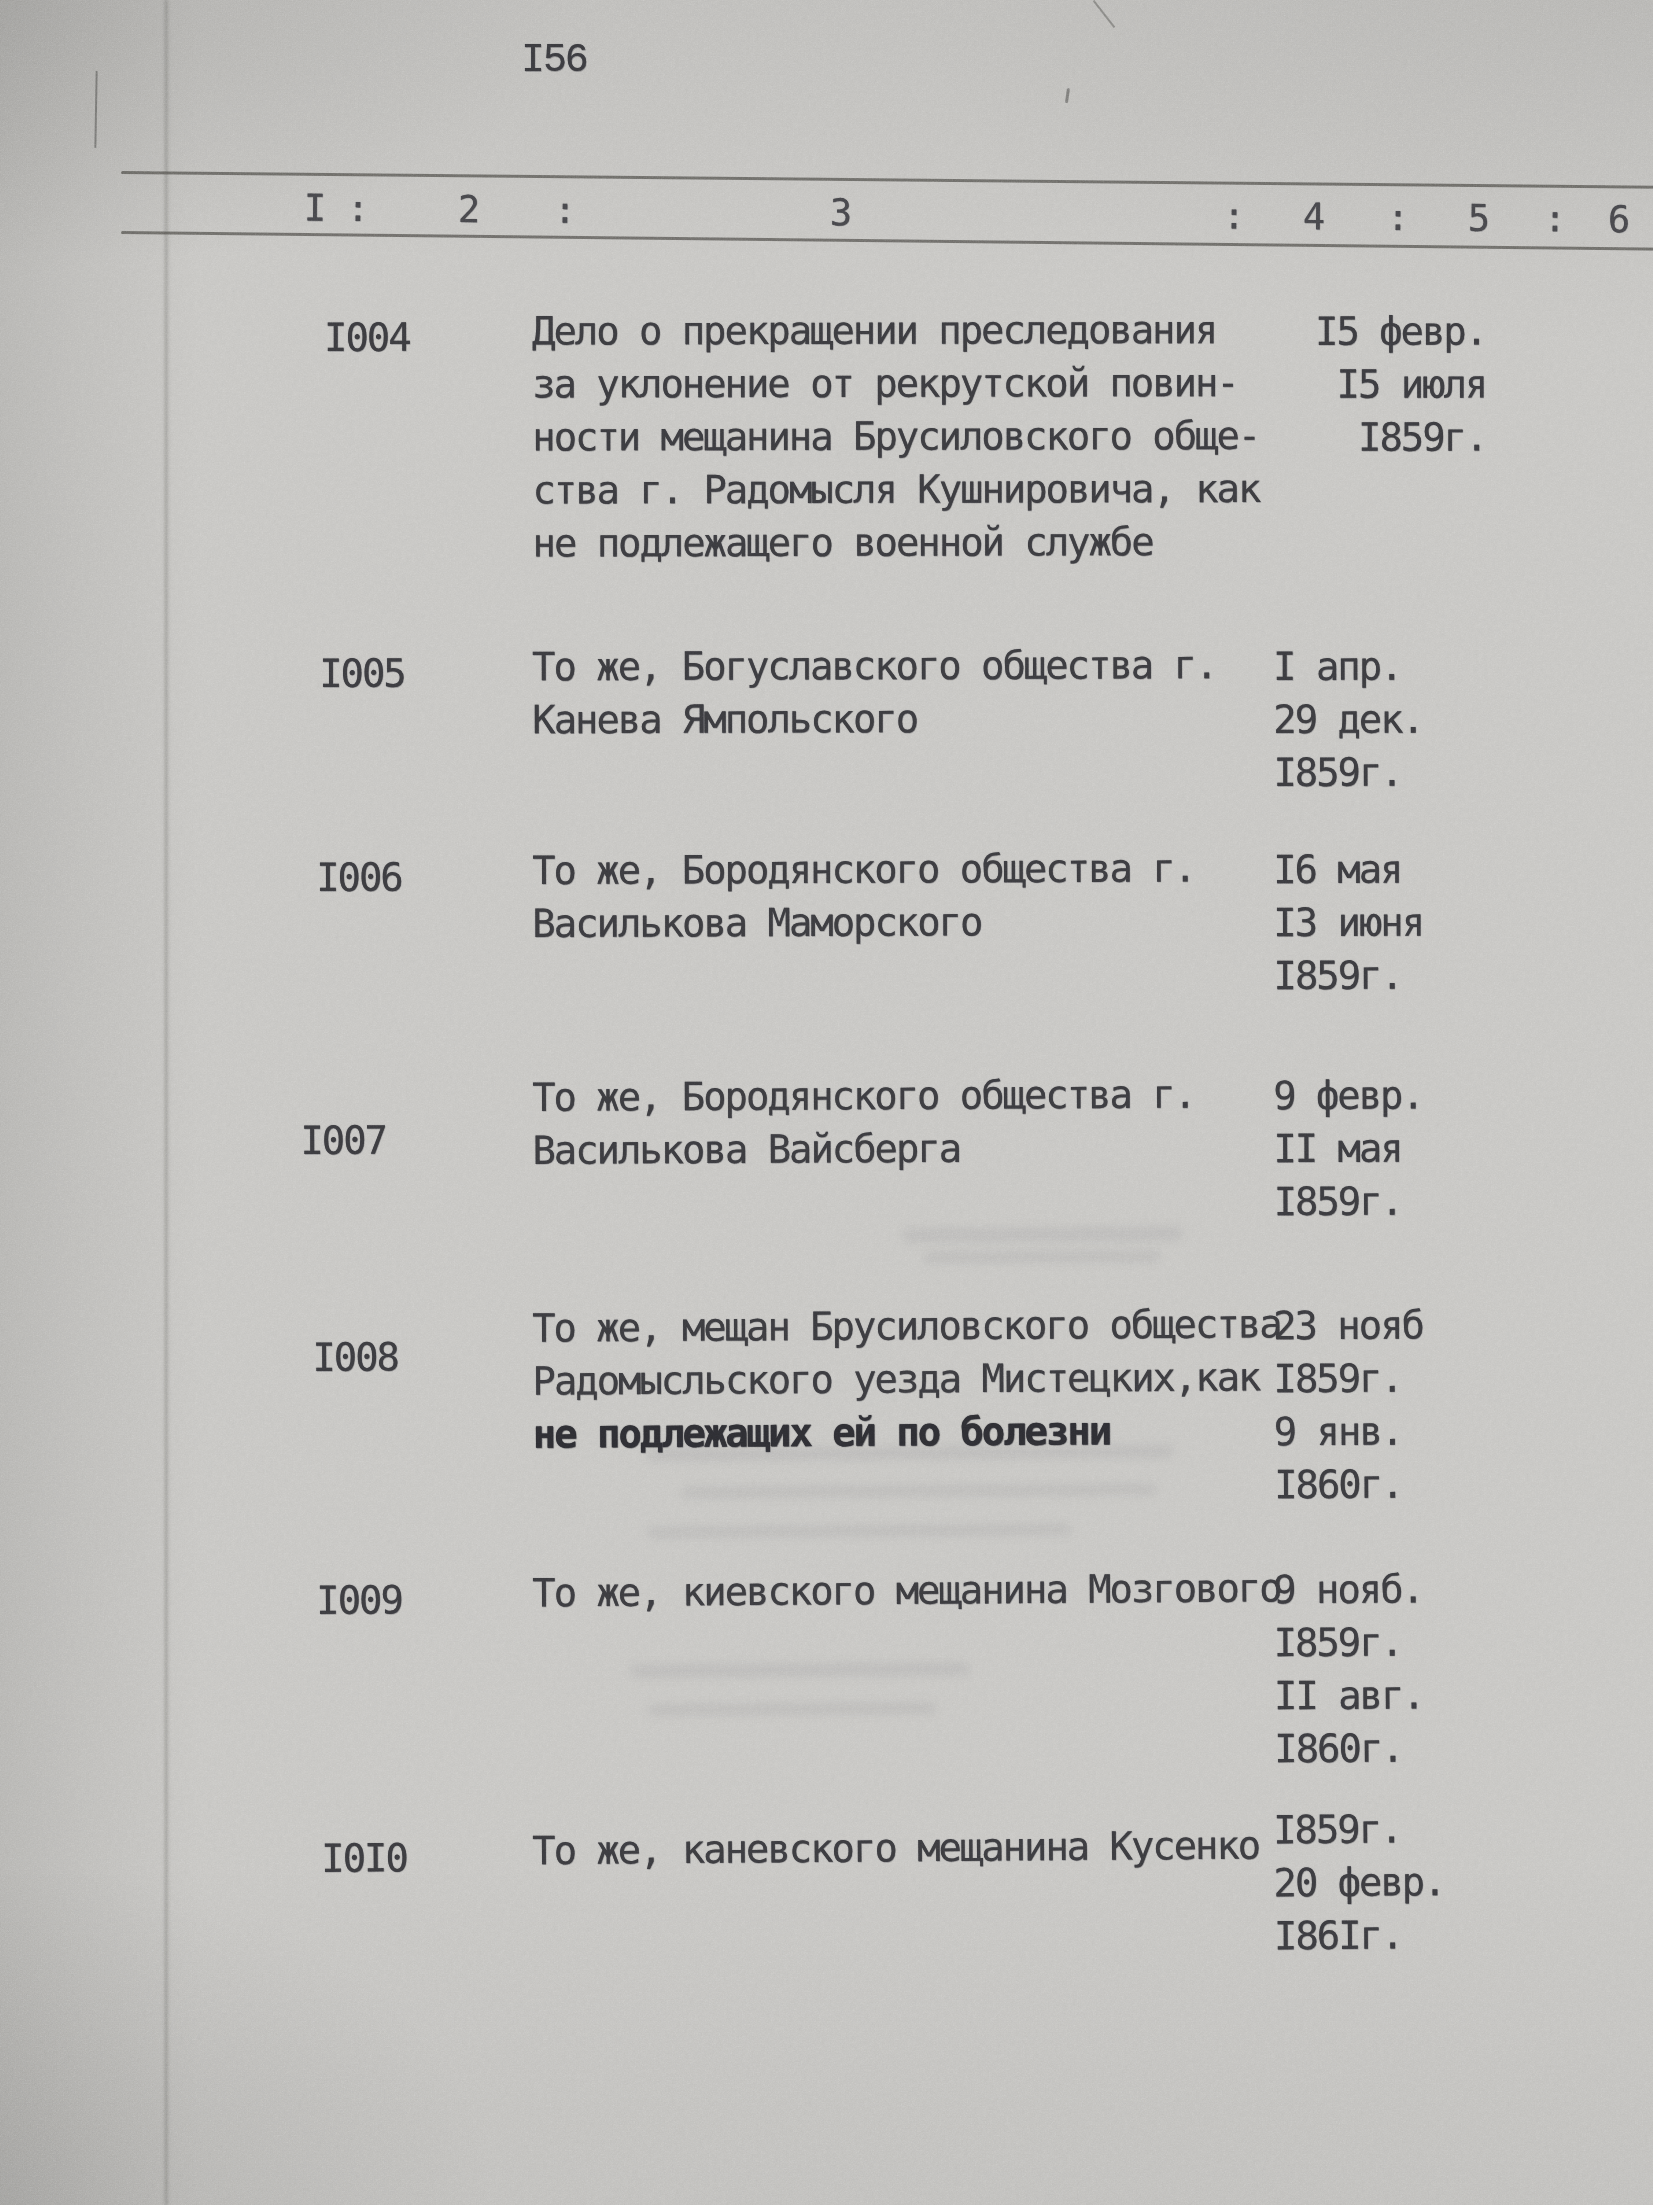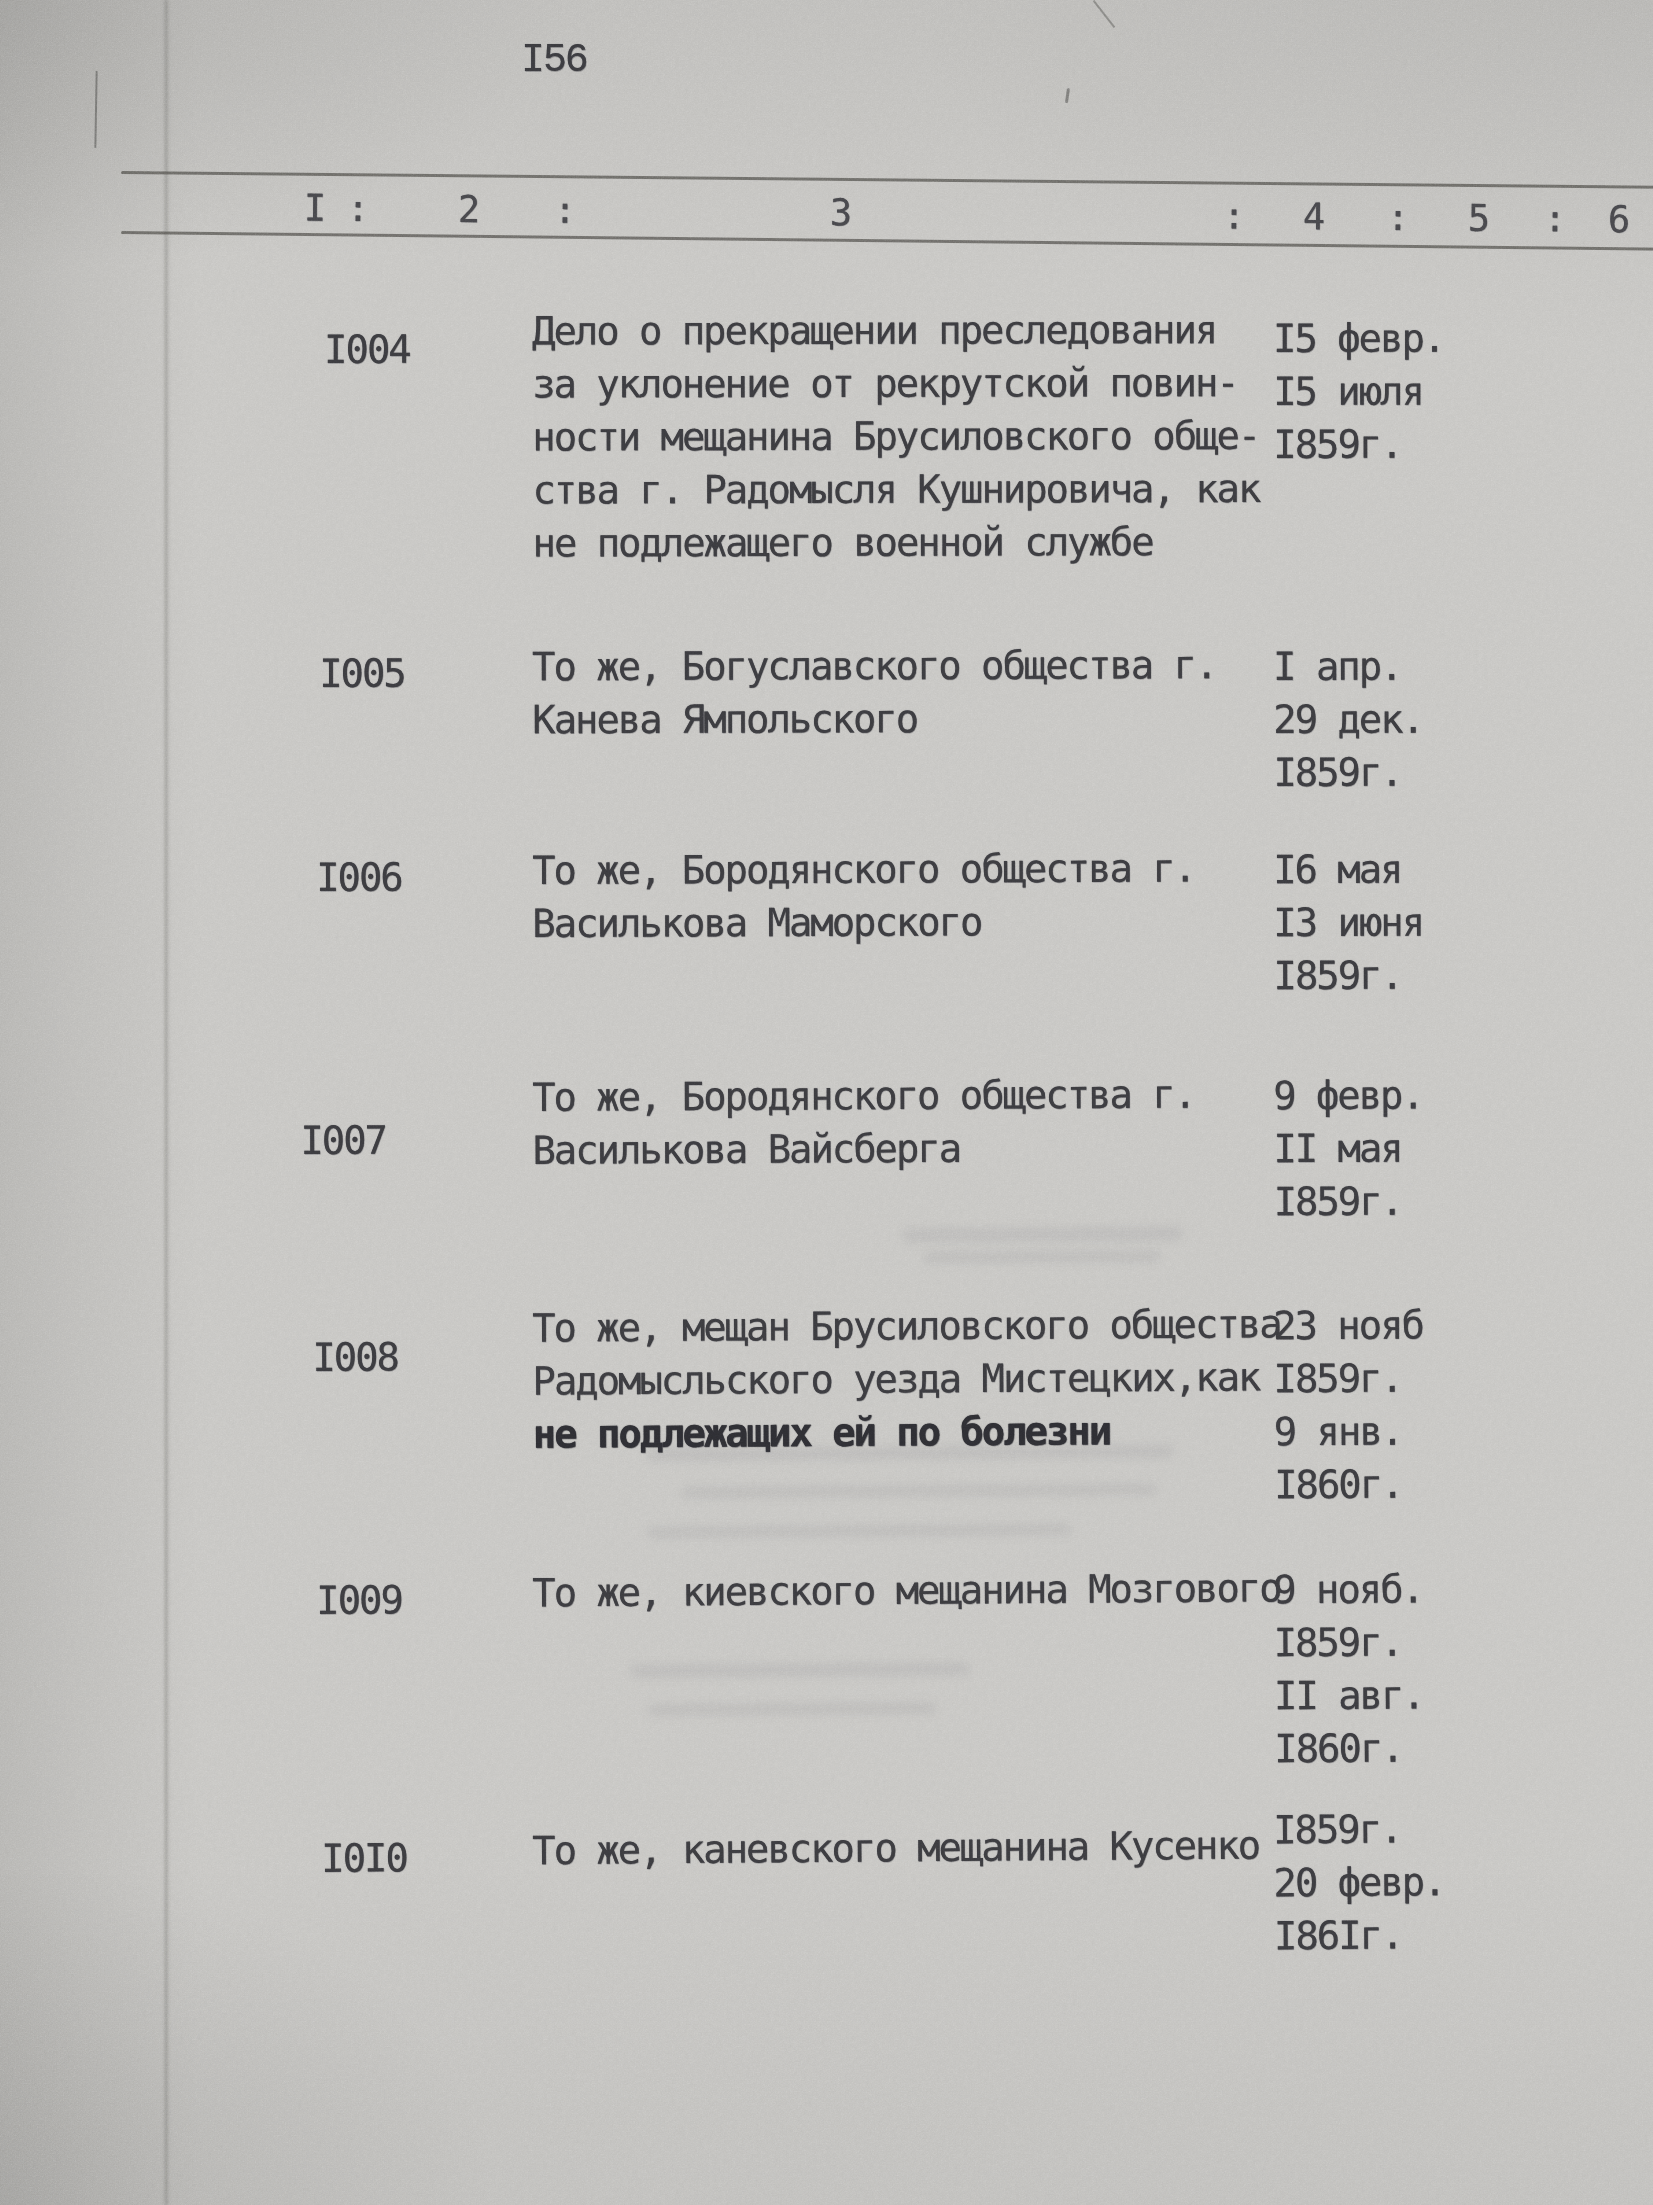--- a/index.html
+++ b/index.html
@@ -80,29 +80,29 @@
       <span class="tw header-cell" style="left: 1223px;">:</span>
       <span class="tw header-cell" style="left: 1303px;">4</span>
       <span class="tw header-cell" style="left: 1387px;">:</span>
       <span class="tw header-cell" style="left: 1468px;">5</span>
       <span class="tw header-cell" style="left: 1544px;">:</span>
       <span class="tw header-cell" style="left: 1608px;">6</span>
     </div>
 
   <div class="entries" id="entries">
       <div class="entry" style="top: 305px; transform-origin: 312px 0px; transform: rotate(-0.12deg);">
-        <div class="tw entry-no" style="left: 324px; margin-top: 12px;">I004</div>
+        <div class="tw entry-no" style="left: 324px;">I004</div>
         <div class="entry-desc">
           <div class="tw line">Дело о прекращении преследования</div>
           <div class="tw line">за уклонение от рекрутской повин-</div>
           <div class="tw line">ности мещанина Брусиловского обще-</div>
           <div class="tw line">ства г. Радомысля Кушнировича, как</div>
           <div class="tw line">не подлежащего военной службе</div>
         </div>
-        <div class="entry-dates" style="top: 9px;">
+        <div class="entry-dates" style="top: 2px; text-align: right;">
           <div class="tw line">I5 февр.</div>
           <div class="tw line">I5 июля</div>
           <div class="tw line">I859г.</div>
         </div>
       </div>
       <div class="entry" style="top: 641px; transform-origin: 312px 0px; transform: rotate(-0.175deg);">
         <div class="tw entry-no" style="left: 319px;">I005</div>
         <div class="entry-desc">
           <div class="tw line">То же, Богуславского общества г.</div>
           <div class="tw line">Канева Ямпольского</div>

